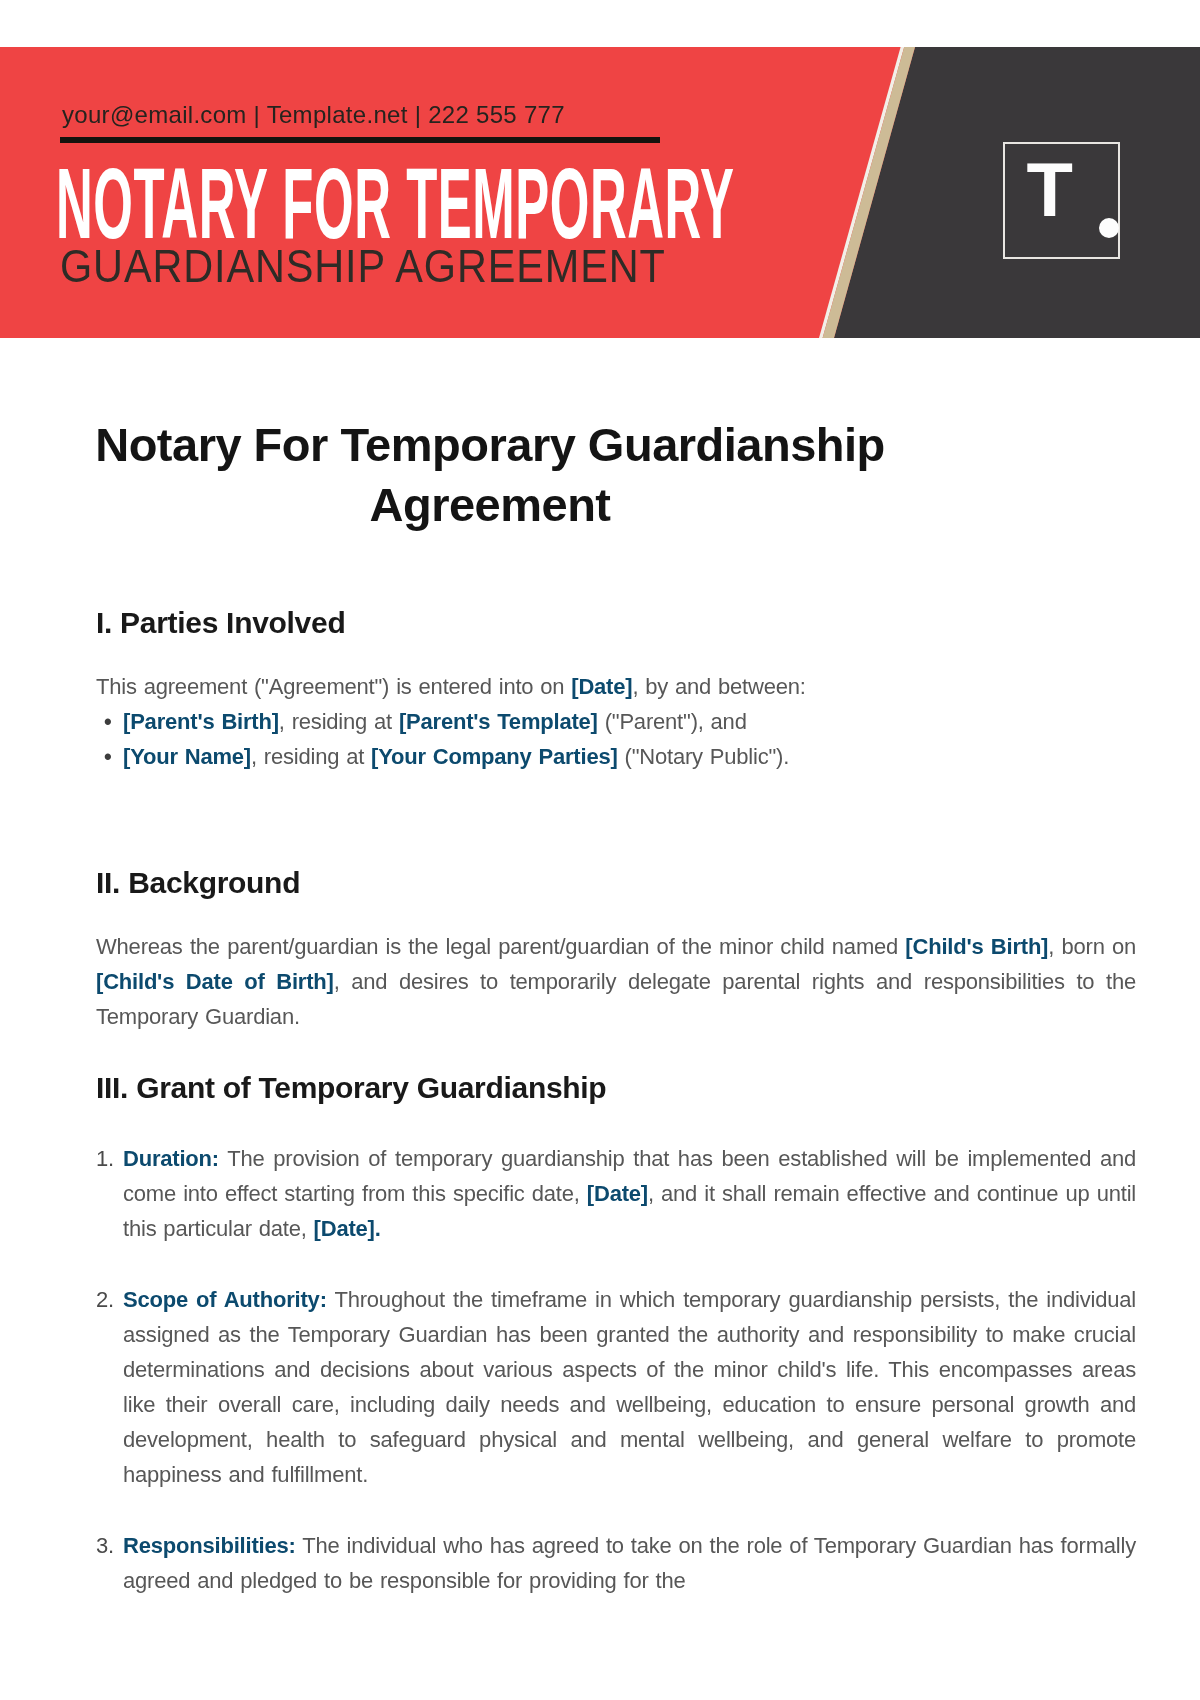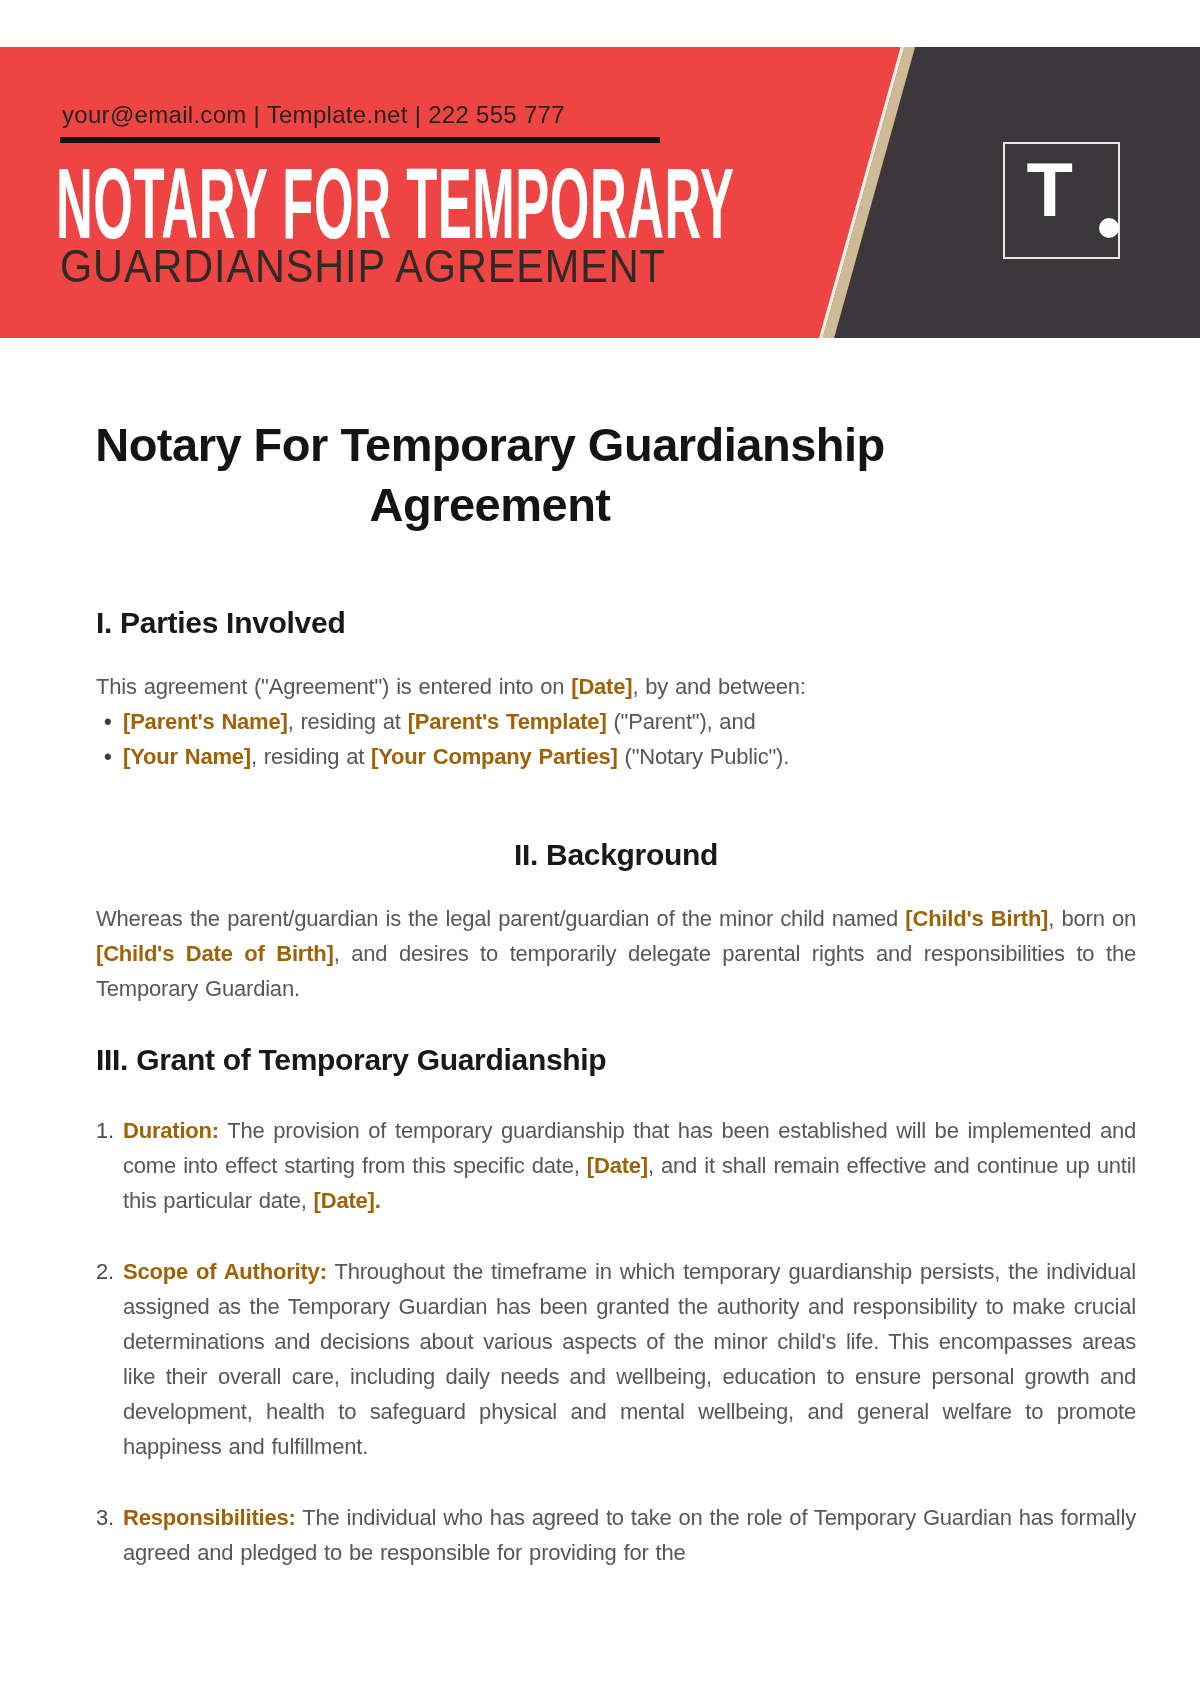--- a/index.html
+++ b/index.html
@@ -71,24 +71,24 @@
   .content {
     position: absolute; top: 605px; left: 0; width: 1200px;
     padding: 0 64px 0 96px;
     font-size: 22px; line-height: 35px; color: #575757;
     letter-spacing: -0.2px; word-spacing: 1px;
   }
   h2.section-heading {
     font-size: 30px; font-weight: bold; color: #191919;
     line-height: 36px; letter-spacing: -0.3px; word-spacing: 0;
   }
-  .b { font-weight: bold; color: #a16207; }
+  .b { font-weight: bold; color: #0c4a6e; }
   .para { text-align: justify; }
   .mt-para { margin-top: 28px; }
-  .sec-2 { margin-top: 63px; text-align: center; }
+  .sec-2 { margin-top: 91px; }
   .sec-3 { margin-top: 36px; }
 
   ul.party-list { list-style: none; }
   ul.party-list li {
     position: relative; padding-left: 27px; text-align: justify;
   }
   ul.party-list li::before {
     content: "\2022"; position: absolute; left: 8px; top: 0;
     color: #3d3d3d; font-weight: bold;
   }
@@ -130,21 +130,21 @@
     <div>Agreement</div>
   </div>
 
   <div class="content">
 
     <h2 class="section-heading">I. Parties Involved</h2>
 
     <div class="para mt-para"><span>This agreement ("Agreement") is entered into on </span><span class="b">[Date]</span><span>, by and between:</span></div>
 
     <ul class="party-list">
-      <li><span class="b">[Parent's Name]</span><span>, residing at </span><span class="b">[Parent's Template]</span><span> ("Parent"), and</span></li>
+      <li><span class="b">[Parent's Birth]</span><span>, residing at </span><span class="b">[Parent's Template]</span><span> ("Parent"), and</span></li>
       <li><span class="b">[Your Name]</span><span>, residing at </span><span class="b">[Your Company Parties]</span><span> ("Notary Public").</span></li>
     </ul>
 
     <h2 class="section-heading sec-2">II. Background</h2>
 
     <div class="para mt-para"><span>Whereas the parent/guardian is the legal parent/guardian of the minor child named </span><span class="b">[Child's Birth]</span><span>, born on </span><span class="b">[Child's Date of Birth]</span><span>, and desires to temporarily delegate parental rights and responsibilities to the Temporary Guardian.</span></div>
 
     <h2 class="section-heading sec-3">III. Grant of Temporary Guardianship</h2>
 
     <ol class="grant-list">

